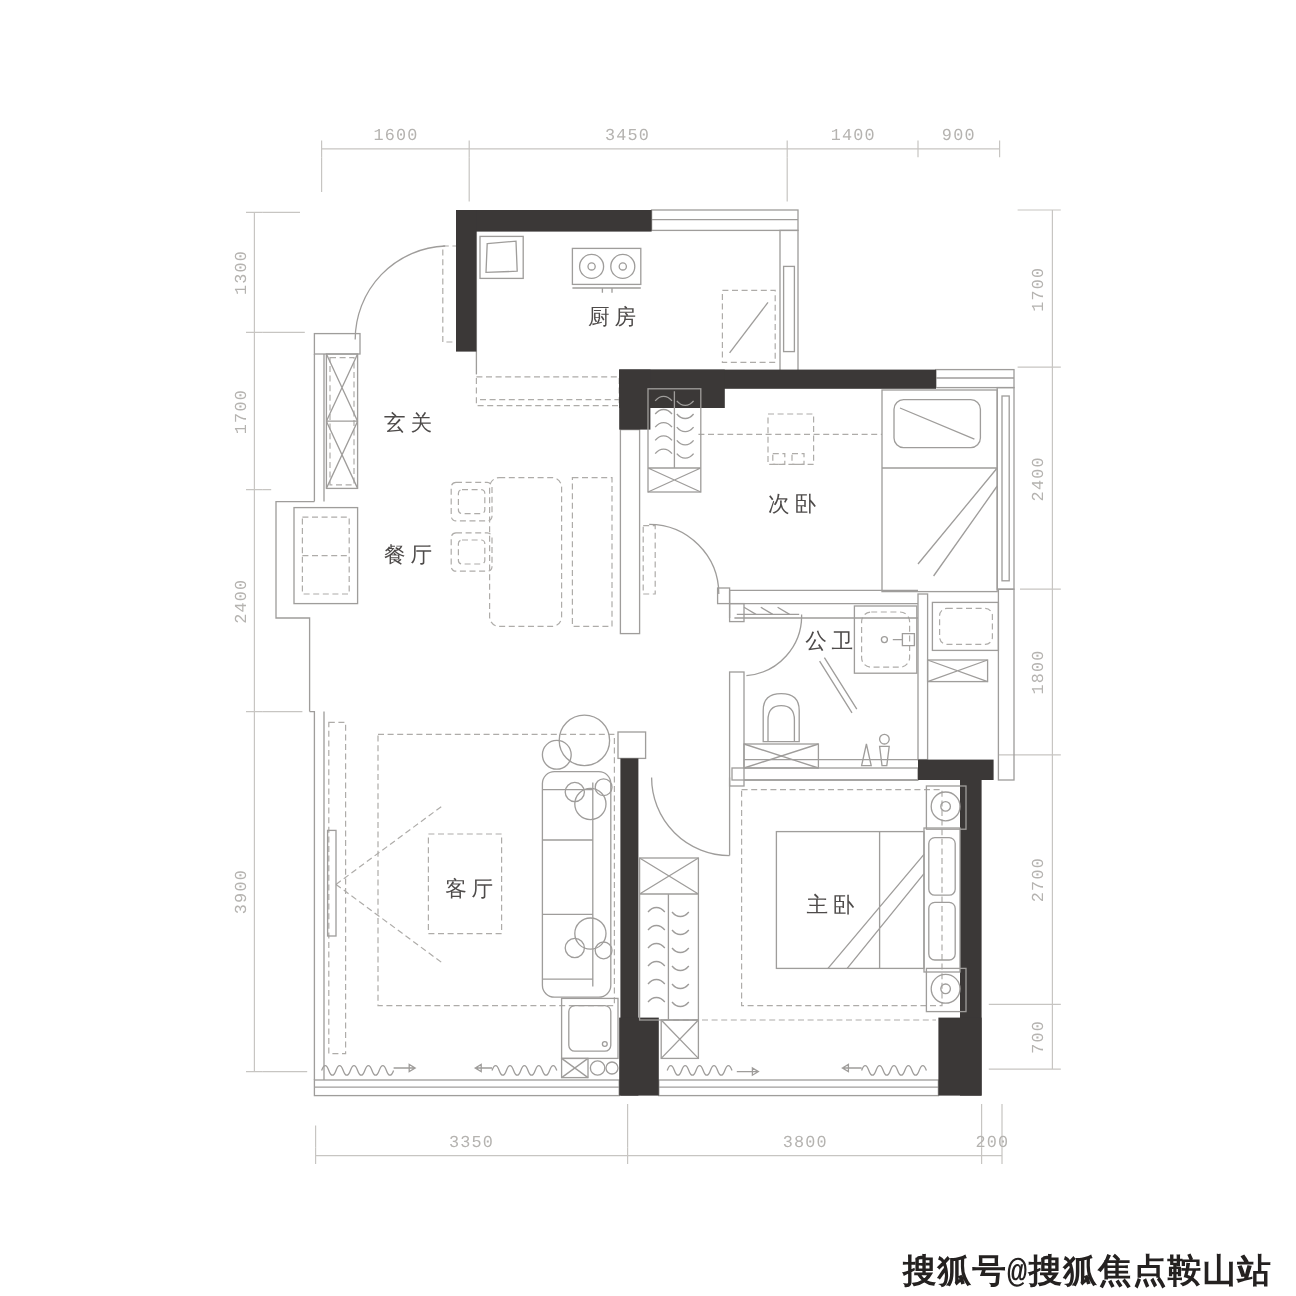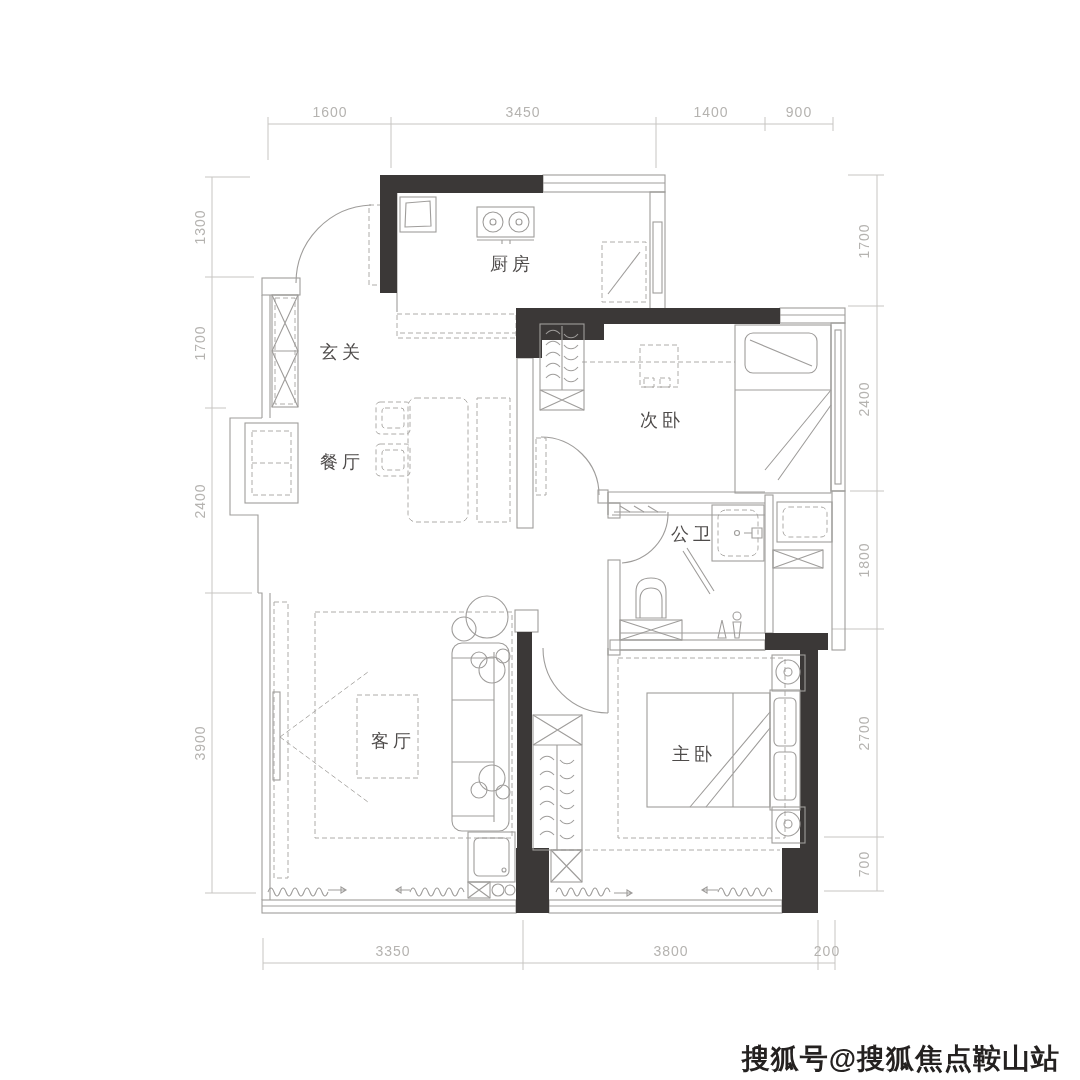--- a/index.html
+++ b/index.html
@@ -1,17 +1,17 @@
 <!DOCTYPE html>
 <html><head>
 <meta charset="utf-8">
 <style>
   html,body{margin:0;padding:0;background:#ffffff;}
   .stage{width:1080px;height:1080px;position:relative;background:#fff;overflow:hidden;
-         font-family:Liberation Sans, sans-serif;}
+         font-family:Liberation Mono, monospace;}
   svg{display:block}
   .thin{fill:none;stroke:#9f9d9b;stroke-width:1.1;}
   .dash{fill:none;stroke:#aeaca9;stroke-width:1;stroke-dasharray:5 3;}
   .walls{fill:#3b3837;stroke:none;}
   .dimln{fill:none;stroke:#c7c5c2;stroke-width:1;}
   .dimtx{fill:#b5b3b0;font-size:14px;letter-spacing:1px;}
   .roomtx{fill:#4e4b4a;font-size:18px;letter-spacing:4px;}
   .wm{fill:#242120;font-size:28px;font-weight:bold;letter-spacing:1px;}
 </style>
 </head>

